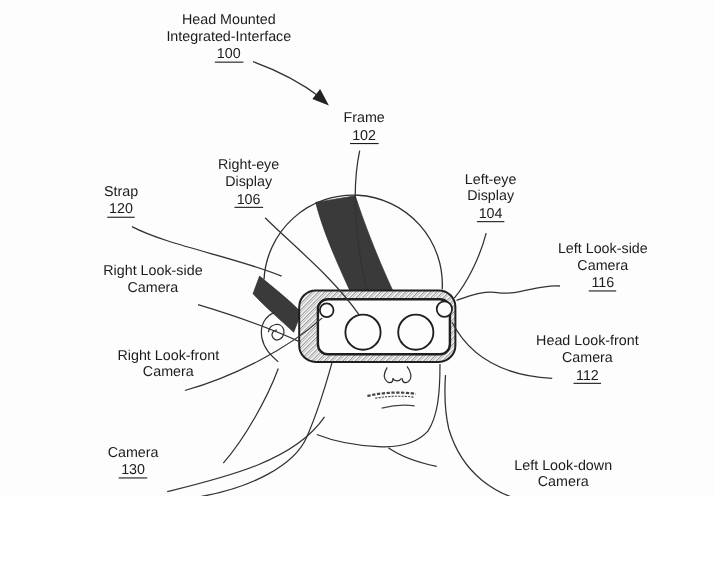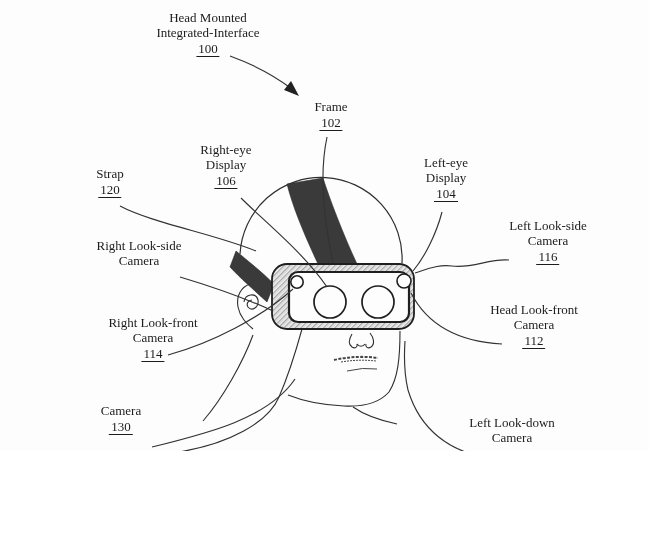--- a/index.html
+++ b/index.html
@@ -1,18 +1,18 @@
 <!DOCTYPE html>
 <html><head>
 <meta charset="utf-8">
 <style>
   html,body{margin:0;padding:0;background:#ffffff;}
   #stage{
     position:relative;width:649px;height:451px;background:#fdfdfd;
-    font-family:Liberation Serif, serif;color:#1c1c1c;overflow:hidden;
+    font-family:Liberation Sans, sans-serif;color:#1c1c1c;overflow:hidden;
   }
   #artwork{position:absolute;left:0;top:0;width:649px;height:534px;}
   .lbl{
     position:absolute;transform:translateX(-50%);
     text-align:center;font-size:13px;line-height:15px;white-space:nowrap;
     color:#1c1c1c;
   }
   .lbl .ref{
     display:inline-block;margin-top:1px;padding:0 2px 0 2px;
     border-bottom:1.4px solid #1c1c1c;line-height:15px;
@@ -117,21 +117,20 @@
   </div>
 
   <div class="lbl" style="left:139px;top:238px;">
     <div>Right Look-side</div>
     <div>Camera</div>
   </div>
 
   <div class="lbl" style="left:153px;top:315px;">
     <div>Right Look-front</div>
     <div>Camera</div>
-    <div><span class="ref">114</span></div>
   </div>
 
   <div class="lbl" style="left:121px;top:403px;">
     <div>Camera</div>
     <div><span class="ref">130</span></div>
   </div>
 
   <div class="lbl" style="left:548px;top:218px;">
     <div>Left Look-side</div>
     <div>Camera</div>

